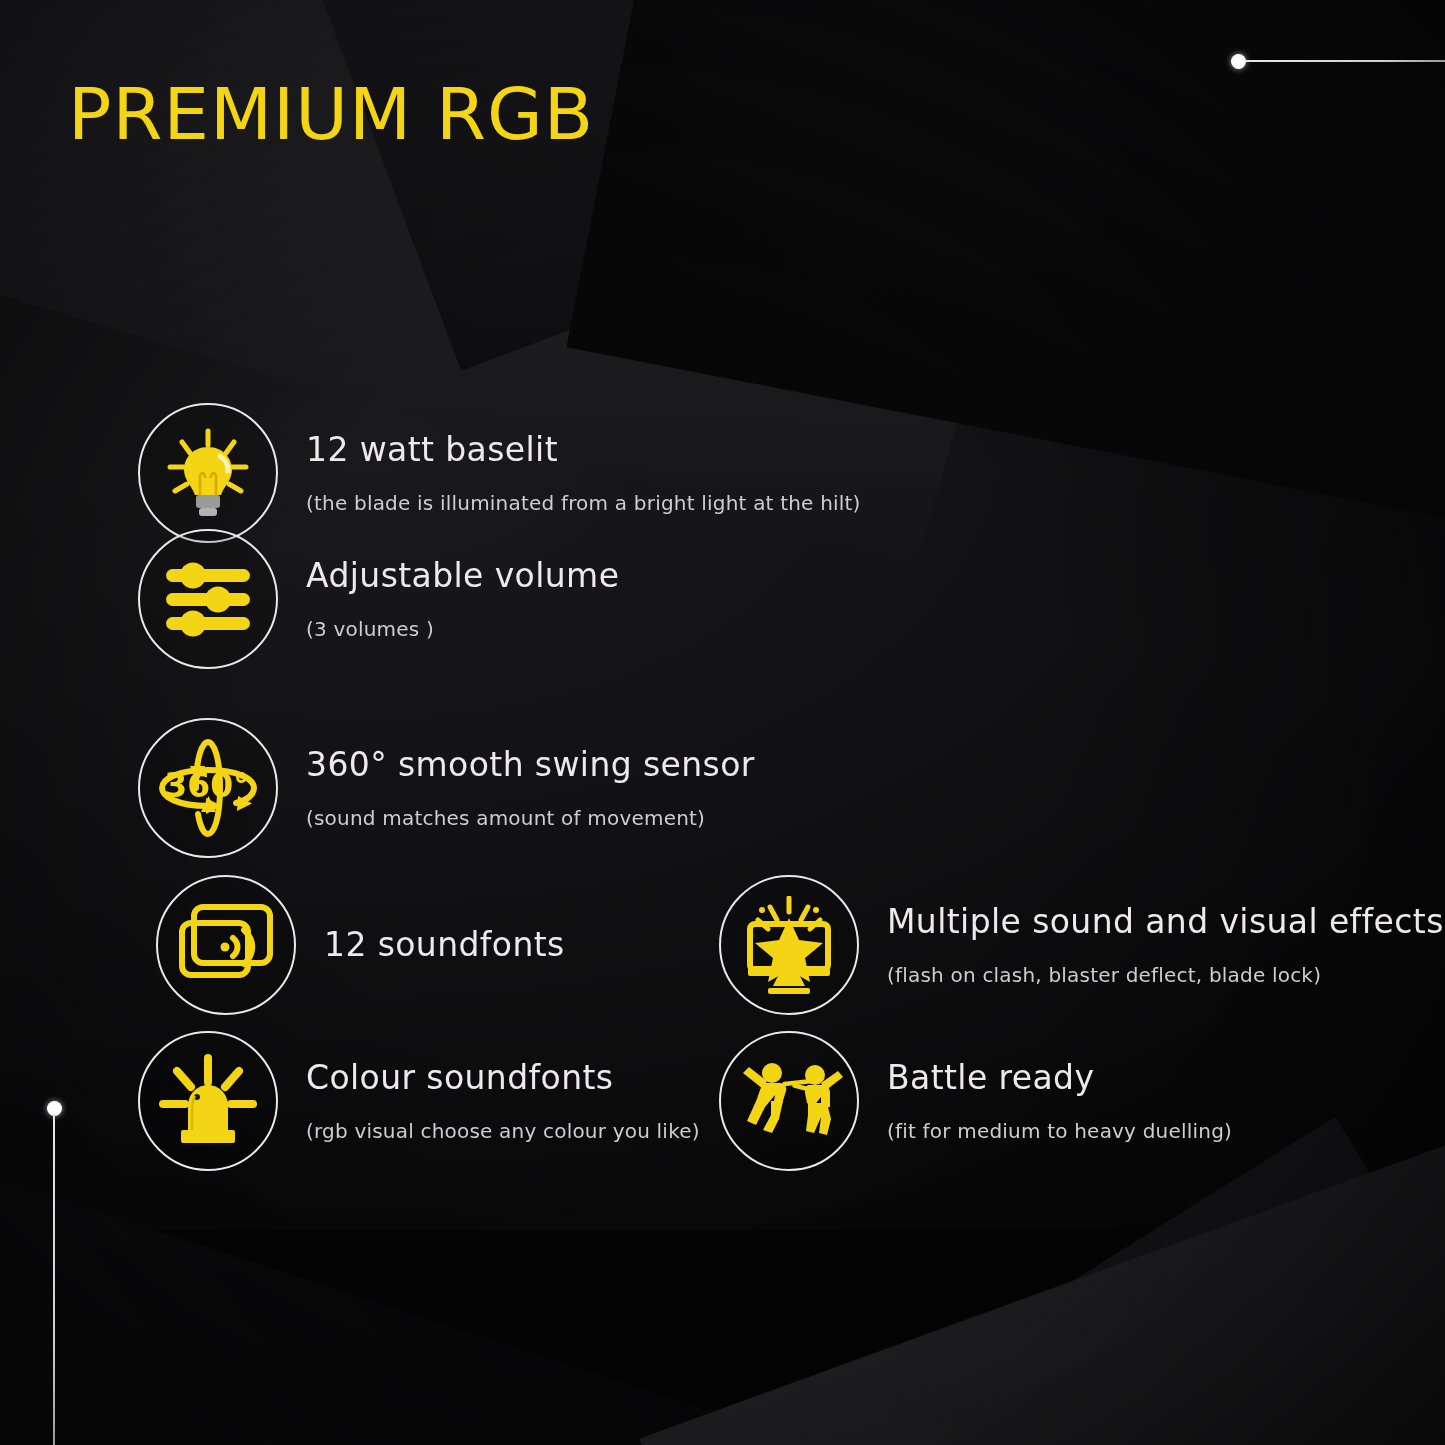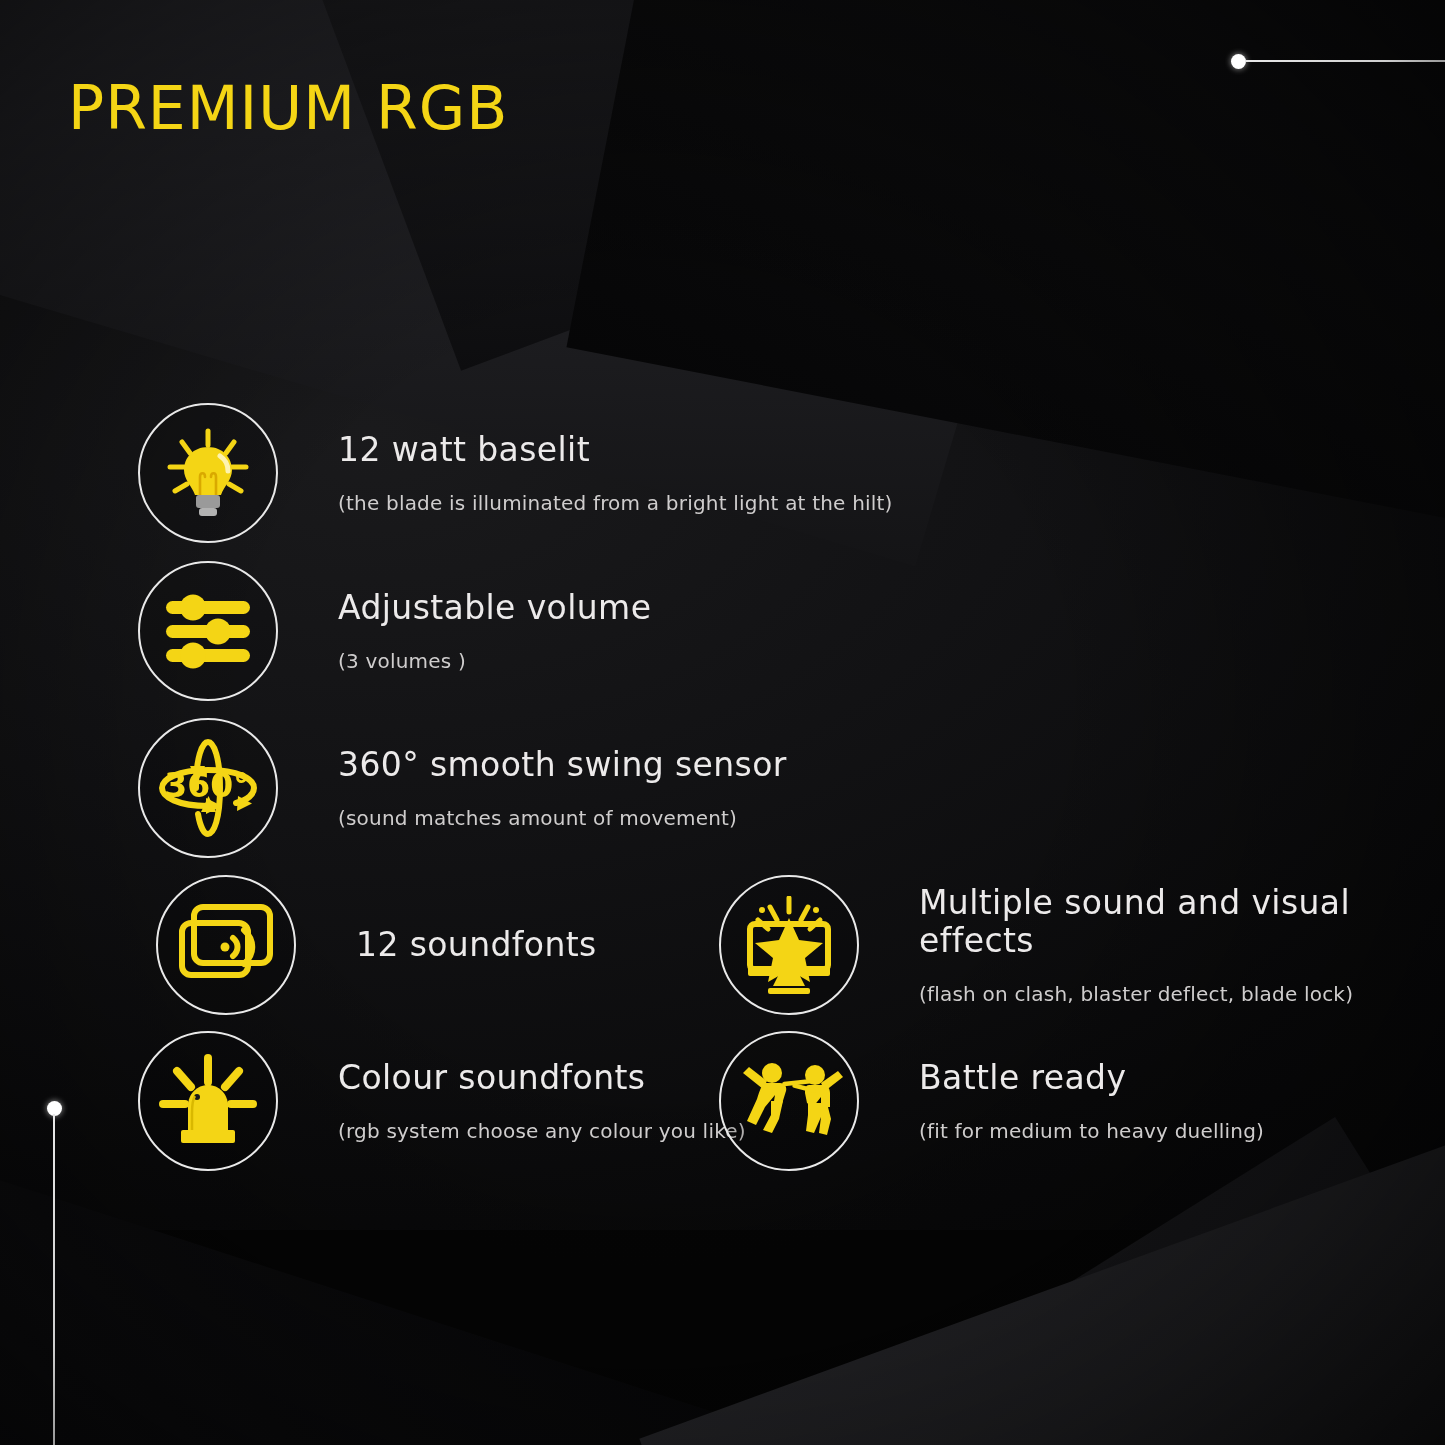--- a/index.html
+++ b/index.html
@@ -91,21 +91,21 @@
   }
   .accent-line-v {
     position:absolute;
     width:2px;
     background:linear-gradient(180deg,#e8e8e8 0%,#cfcfcf 70%,#9a9a9a 100%);
   }
 
   
   .header { position:absolute; top:78px; left:68px; }
   .title-main {
-    font-size:60px;
+    font-size:72px;
     font-weight:400;
     letter-spacing:1px;
     color:#F4D515;
     line-height:1;
     font-family:"DejaVu Sans", sans-serif;
   }
   .subtitle-row {
     display:flex; align-items:center;
     margin-top:20px;
   }
@@ -125,21 +125,20 @@
   .tl { height:3px; }
   .tl1 { width:170px; background:linear-gradient(90deg,#F4D515 0%,#e8cb14 55%,rgba(244,213,21,0) 100%); }
   .tl2 { width:128px; background:linear-gradient(90deg,#ffffff 0%,#e0e0e0 50%,rgba(255,255,255,0) 100%); }
   .tl3 { width:145px; background:linear-gradient(90deg,#F4D515 0%,#e8cb14 55%,rgba(244,213,21,0) 100%); }
 
   
   .feature {
     position:absolute;
     display:flex;
     align-items:center;
-    gap:32px;
   }
   .icon-circle {
     width:140px; height:140px;
     border-radius:50%;
     border:2px solid #e9e9e9;
     display:flex; align-items:center; justify-content:center;
     flex:0 0 140px;
     background:rgba(0,0,0,.15);
   }
   .icon-circle svg { display:block; }
@@ -209,21 +208,21 @@
         <rect x="36" y="70" width="24" height="13" rx="3" fill="#9a9a9a"></rect>
         <rect x="39" y="83" width="18" height="8" rx="3" fill="#b2b2b2"></rect>
       </svg>
     </div>
     <div class="feat-text">
       <div class="feat-title">12 watt baselit</div>
       <div class="feat-sub">(the blade is illuminated from a bright light at the hilt)</div>
     </div>
   </div>
 
-  <div class="feature" style="top:561px;left:138px;">
+  <div class="feature" style="top:529px;left:138px;">
     <div class="icon-circle">
       <svg width="92" height="92" viewBox="0 0 92 92">
         <g fill="#F4D515">
           <rect x="4" y="16" width="84" height="13" rx="6.5"></rect>
           <rect x="4" y="40" width="84" height="13" rx="6.5"></rect>
           <rect x="4" y="64" width="84" height="13" rx="6.5"></rect>
           <circle cx="31" cy="22.5" r="13"></circle>
           <circle cx="56" cy="46.5" r="13"></circle>
           <circle cx="31" cy="70.5" r="13"></circle>
         </g>
@@ -282,21 +281,21 @@
           <line x1="94" y1="52" x2="72" y2="52"></line>
         </g>
         <path d="M29 78 L29 54 C29 42 38 33 49 33 C60 33 69 42 69 54 L69 78 Z" fill="#F4D515"></path>
         <circle cx="38" cy="45" r="3" fill="#1a1a1a"></circle>
         <path d="M36 44 C33 48 33 56 33 62 L33 78" stroke="#d9b800" stroke-width="2.5" fill="none"></path>
         <rect x="22" y="78" width="54" height="13" rx="2" fill="#F4D515"></rect>
       </svg>
     </div>
     <div class="feat-text">
       <div class="feat-title">Colour soundfonts</div>
-      <div class="feat-sub">(rgb system choose any colour you like)</div>
+      <div class="feat-sub">(rgb visual choose any colour you like)</div>
     </div>
   </div>
 
   <div class="feature" style="top:1031px;left:719px;">
     <div class="icon-circle">
       <svg width="108" height="92" viewBox="0 0 108 92">
 
         <g fill="#F4D515">
           <circle cx="37" cy="18" r="10"></circle>
           <path d="M30 28 L45 28 C50 28 52 32 51 36 L46 52 L38 52 L40 40 L30 52 L21 70 L12 66 L22 44 C24 38 26 30 30 28 Z"></path>

